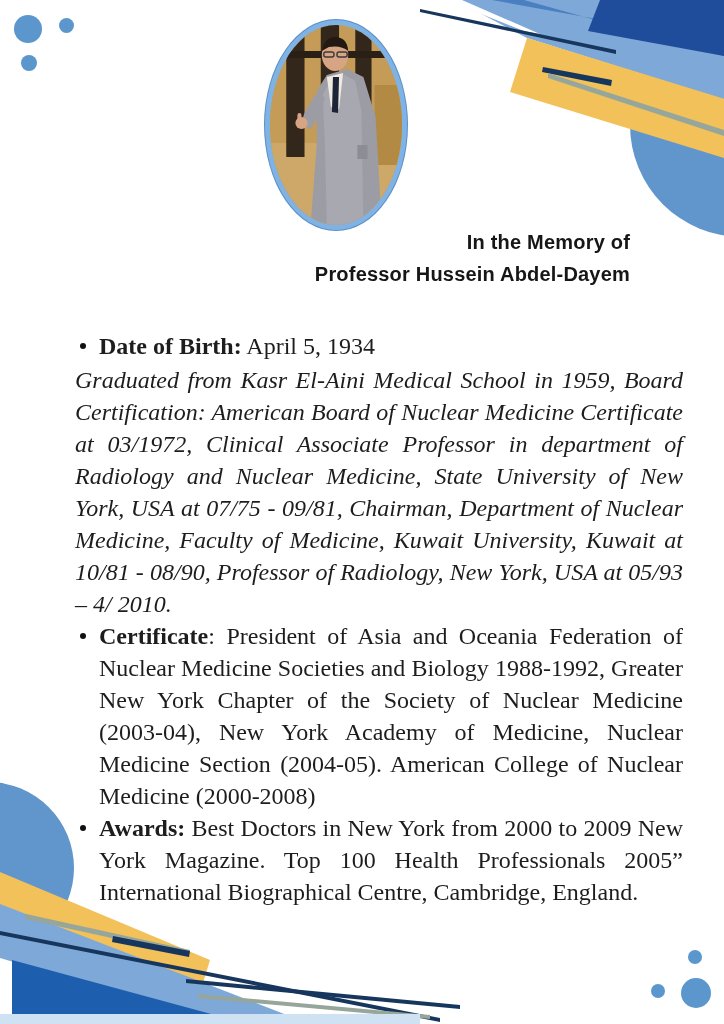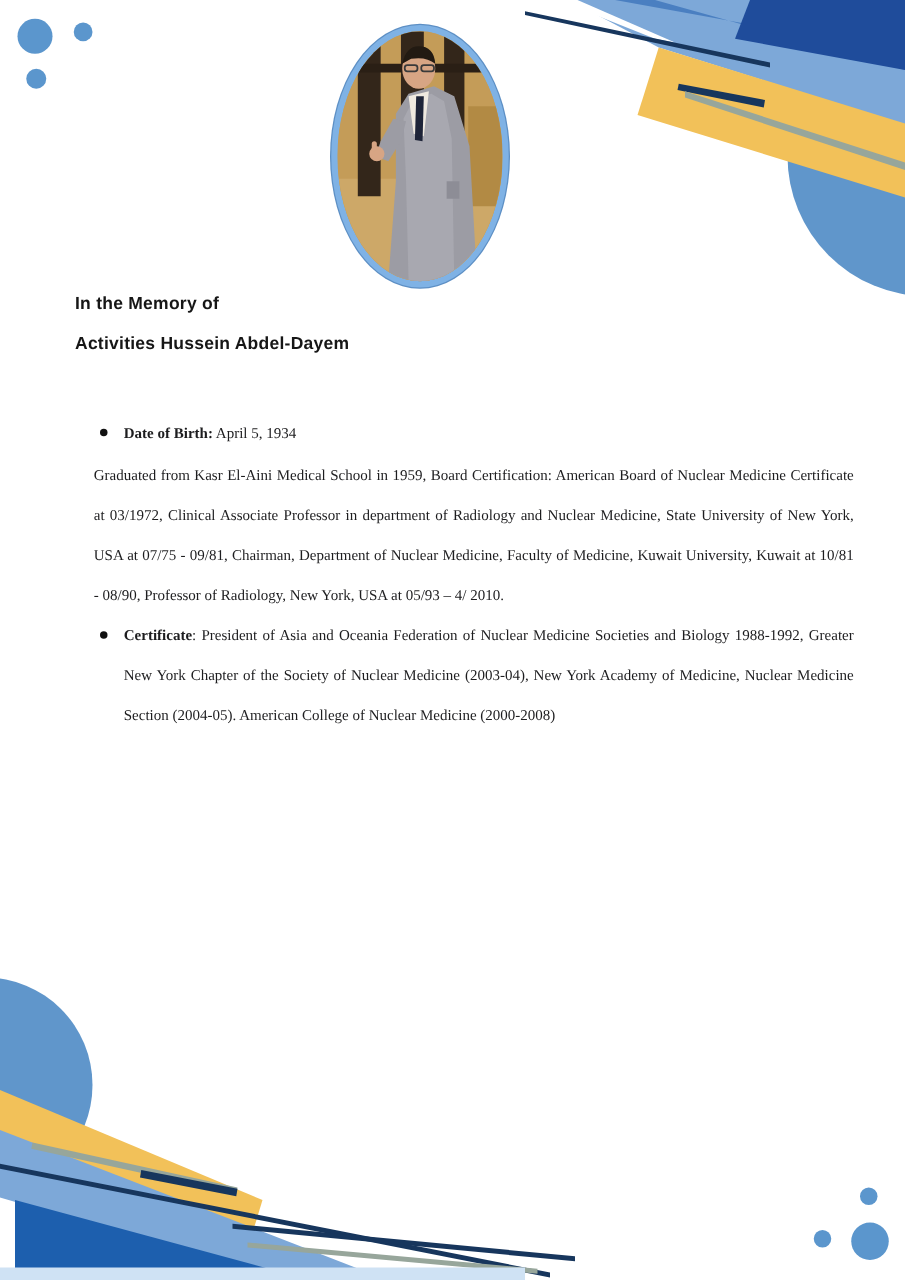--- a/index.html
+++ b/index.html
@@ -25,36 +25,36 @@
   .f-strip{fill:var(--bottom-strip,#cfe2f4);}
   
   .portrait{
     position:absolute;left:265px;top:20px;width:132px;height:200px;
     border:5px solid var(--photo-ring,#7fb2e5);border-radius:50%;
     overflow:hidden;background:#c49c58;box-shadow:0 0 0 1px #5d8fc4;
   }
   .portrait svg{width:100%;height:100%;}
   
   .title{
-    position:absolute;left:60px;top:226px;width:570px;text-align:left;
+    position:absolute;left:60px;top:226px;width:570px;text-align:right;
     font-family:"Liberation Sans", sans-serif;font-weight:bold;
-    font-size:14px;line-height:32px;color:#161616;letter-spacing:.2px;
+    font-size:20px;line-height:32px;color:#161616;letter-spacing:.2px;
   }
   
   .content{
     position:absolute;left:75px;top:330px;width:608px;
-    font-size:12px;line-height:32px;color:var(--text,#1d1d1f);
+    font-size:24px;line-height:32px;color:var(--text,#1d1d1f);
   }
   .li{position:relative;padding-left:24px;text-align:justify;}
   .li .bullet{
     position:absolute;left:5px;top:13px;width:6px;height:6px;border-radius:50%;
     background:#111;
   }
   .bold{font-weight:bold;}
-  .para{margin:2px 0 0 0;text-align:justify;}
+  .para{margin:2px 0 0 0;text-align:justify;font-style:italic;}
 </style>
 </head>
 <body>
 
 <div class="dot" style="left:14px;top:15px;width:28px;height:28px;"></div>
 <div class="dot" style="left:59px;top:18px;width:15px;height:15px;"></div>
 <div class="dot" style="left:21px;top:55px;width:16px;height:16px;"></div>
 
 <svg class="abs" style="left:420px;top:0;" width="304" height="240" viewBox="420 0 304 240">
   <circle class="f-circle" cx="742" cy="125" r="112"></circle>
@@ -88,32 +88,36 @@
     <ellipse cx="64" cy="30" rx="13" ry="16" fill="#d7a584"></ellipse>
     <path d="M51,26 Q54,12 64,12 Q76,12 77,26 Q70,20 58,22 Z" fill="#221a12"></path>
     <rect x="53" y="27" width="10" height="5" rx="2" fill="none" stroke="#3a3a3a" stroke-width="1.4"></rect>
     <rect x="66" y="27" width="10" height="5" rx="2" fill="none" stroke="#3a3a3a" stroke-width="1.4"></rect>
     <rect x="86" y="120" width="10" height="14" fill="#8d8d96"></rect>
   </svg>
 </div>
 
 <div class="title">
   <div>In the Memory of</div>
-  <div>Activities Hussein Abdel-Dayem</div>
+  <div>Professor Hussein Abdel-Dayem</div>
 </div>
 
 <div class="content">
   <div class="li">
     <span class="bullet"></span>
     <span class="bold">Date of Birth:</span><span> April 5, 1934</span>
   </div>
   <p class="para">Graduated from Kasr El-Aini Medical School in 1959, Board Certification: American Board of Nuclear Medicine Certificate at 03/1972, Clinical Associate Professor in department of Radiology and Nuclear Medicine, State University of New York, USA at 07/75 - 09/81, Chairman, Department of Nuclear Medicine, Faculty of Medicine, Kuwait University, Kuwait at 10/81 - 08/90, Professor of Radiology, New York, USA at 05/93 – 4/ 2010.</p>
   <div class="li">
     <span class="bullet"></span>
     <span class="bold">Certificate</span><span>: President of Asia and Oceania Federation of Nuclear Medicine Societies and Biology 1988-1992, Greater New York Chapter of the Society of Nuclear Medicine (2003-04), New York Academy of Medicine, Nuclear Medicine Section (2004-05). American College of Nuclear Medicine (2000-2008)</span>
+  </div>
+  <div class="li">
+    <span class="bullet"></span>
+    <span class="bold">Awards:</span><span> Best Doctors in New York from 2000 to 2009 New York Magazine. Top 100 Health Professionals 2005” International Biographical Centre, Cambridge, England.</span>
   </div>
 </div>
 
 <svg class="abs" style="left:0;top:760px;" width="480" height="264" viewBox="0 760 480 264">
   <circle class="f-circle" cx="-12" cy="868" r="86"></circle>
   <polygon class="f-yellow" points="0,872 210,960 196,1006 0,916"></polygon>
   <polygon class="f-band" points="0,904 310,1024 226,1024 0,958"></polygon>
   <polygon class="f-royal" points="12,960 248,1024 12,1024"></polygon>
   <polygon class="f-sage" points="26,914 190,950 189,955 25,919"></polygon>
   <polygon class="f-navy" points="113,936 190,951 189,957 112,942"></polygon>

